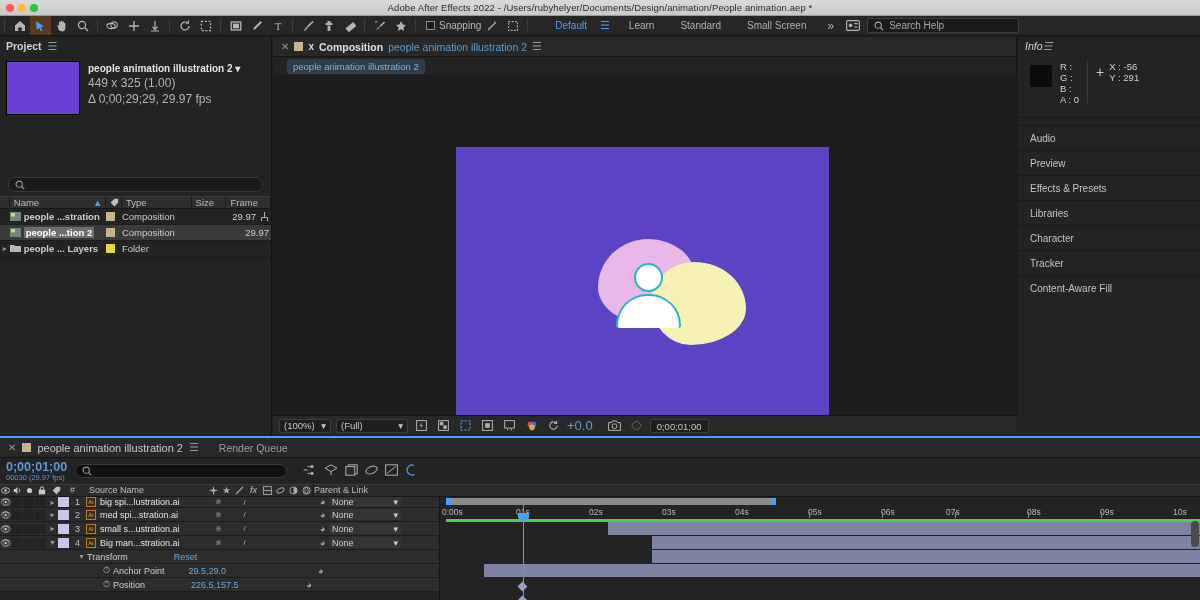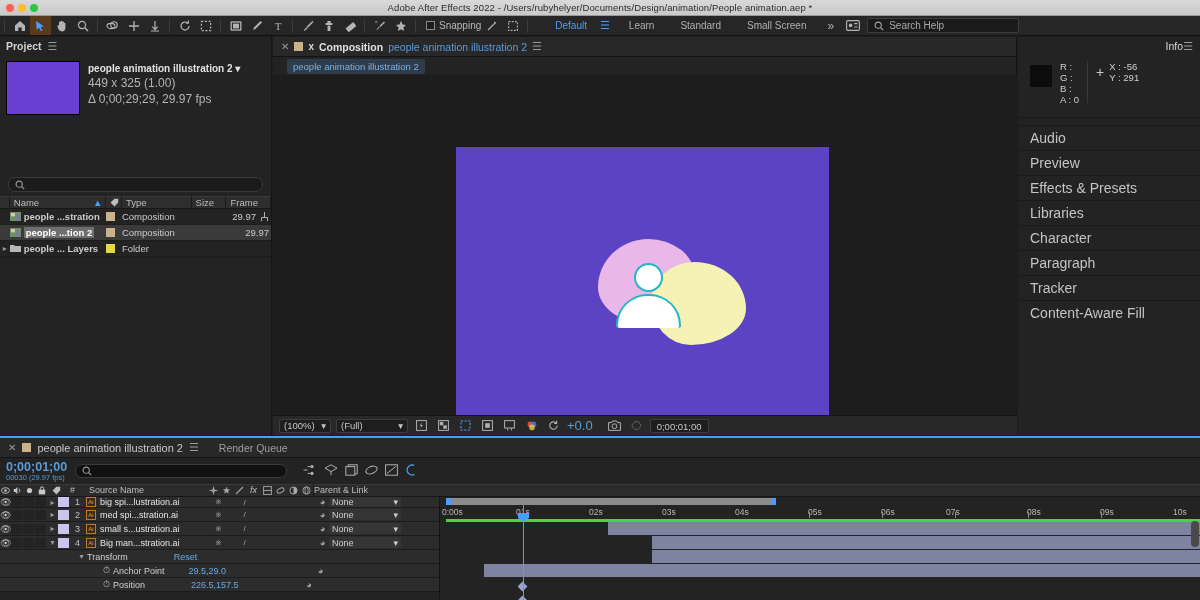--- a/index.html
+++ b/index.html
@@ -183,32 +183,32 @@
   }
   .vi.on { color: #4a9eff; }
   .plus0 { font-size: 13px; color: #5b9bd5; }
   .tc-box {
     height: 14px; background: #1e1e1e; border: 1px solid #3d3d3d; border-radius: 2px;
     padding: 0 6px; font-size: 9.5px; color: #c6c6c6; line-height: 13px;
   }
 
   
   .dock { left: 1018px; top: 37px; width: 182px; height: 398px; background: #232323; }
-  .info-head { height: 18px; display: flex; align-items: center; justify-content: flex-end; padding: 2px 7px; }
+  .info-head { height: 18px; display: flex; align-items: center; justify-content: flex-start; padding: 2px 7px; font-style: italic; }
   .info-head .t { font-size: 10.5px; color: #d6d6d6; }
   .info-body { display: flex; padding: 6px 8px 8px 12px; gap: 8px; align-items: flex-start; }
   .colorchip { width: 22px; height: 22px; background: #0c0c0c; margin-top: 4px; }
   .rgba { font-size: 9.5px; line-height: 11px; color: #cfcfcf; }
   .vsep { width: 1px; height: 42px; background: #3a3a3a; }
   .xy { display: flex; align-items: center; gap: 5px; }
   .xy .cross { font-size: 14px; color: #c8c8c8; line-height: 10px; }
   .xy .vals { font-size: 9.5px; line-height: 11px; color: #cfcfcf; }
   .panelrow {
     height: 25px; display: flex; align-items: center; padding-left: 12px;
-    font-size: 14px; color: #c4c4c4; border-top: 1px solid #1a1a1a;
+    font-size: 10px; color: #c4c4c4; border-top: 1px solid #1a1a1a;
   }
   .dock-sep { height: 8px; border-top: 1px solid #1a1a1a; margin-top: 4px; }
 
   
   .timeline {
     left: 0; top: 436px; width: 1200px; height: 164px;
     background: #232323; border-top: 2px solid #4a9eff;
   }
   .tl-tabs {
     height: 20px; display: flex; align-items: center; gap: 6px;
@@ -678,21 +678,20 @@
         </div>
       </div>
     </div>
 
     <div class="dock-sep"></div>
     <div class="panelrow">Audio</div>
     <div class="panelrow">Preview</div>
     <div class="panelrow">Effects &amp; Presets</div>
     <div class="panelrow">Libraries</div>
     <div class="panelrow">Character</div>
-    <div class="panelrow">Paragraph</div>
     <div class="panelrow">Tracker</div>
     <div class="panelrow">Content-Aware Fill</div>
   </div>
 
   <div class="panel timeline">
     <div class="tl-tabs">
       <span class="closex">✕</span>
       <span class="tabsq"></span>
       <span class="nm">people animation illustration 2</span>
       <span class="hamb">☰</span>

